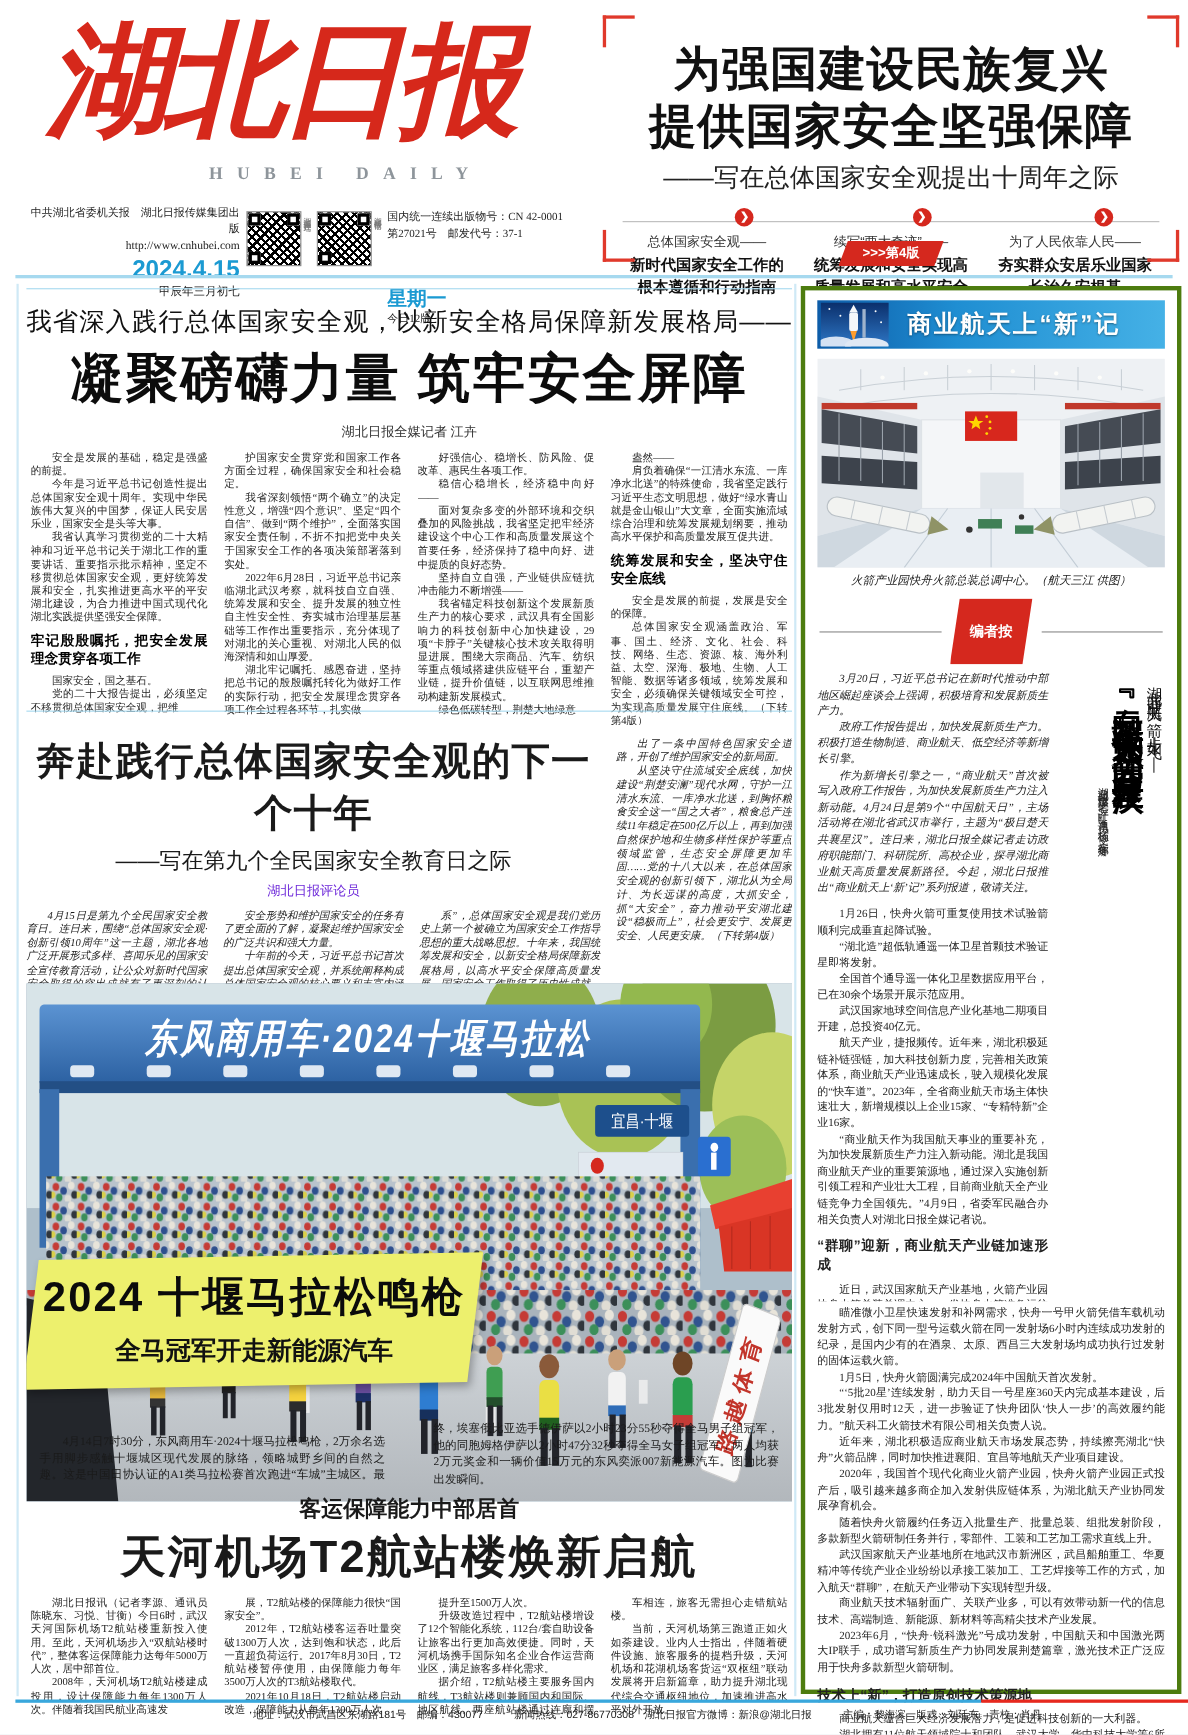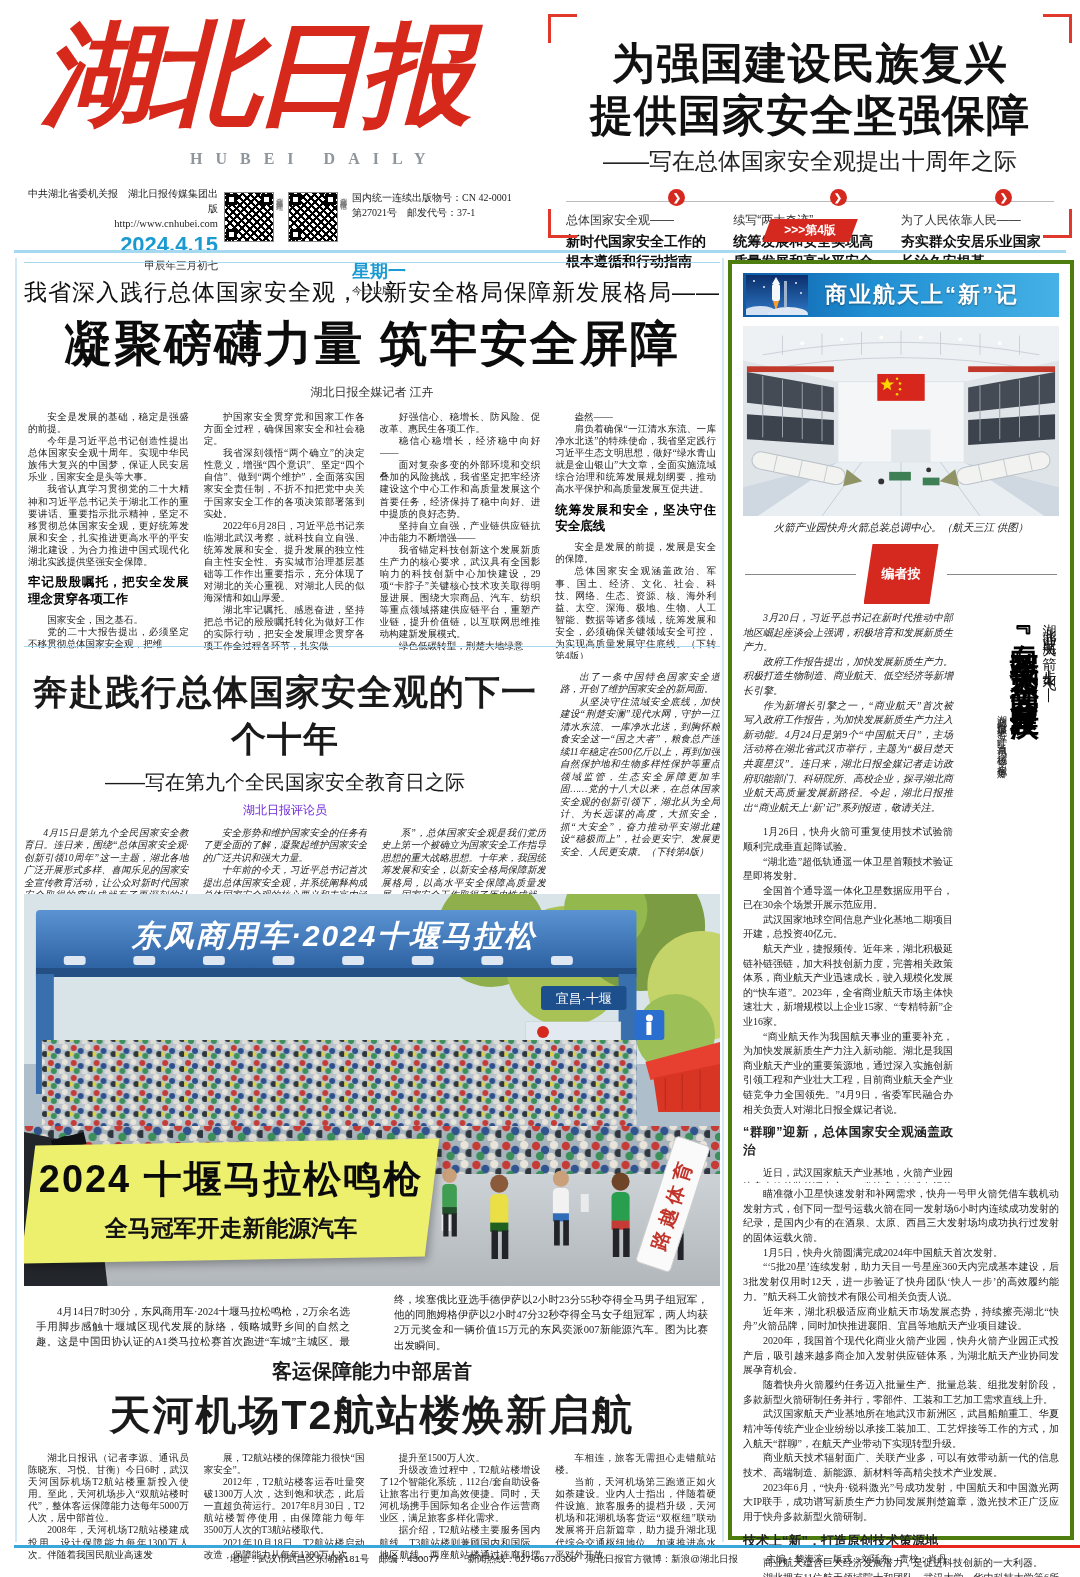--- a/index.html
+++ b/index.html
@@ -31,21 +31,21 @@
   .cb2{right:0;top:0;border-right-width:3px;border-top-width:3px;}
   .cb3{left:0;bottom:0;border-left-width:3px;border-bottom-width:3px;}
   .cb4{right:0;bottom:0;border-right-width:3px;border-bottom-width:3px;}
   .tb-h{font-family:"Liberation Sans",sans-serif;font-weight:900;font-size:43px;line-height:1.2;
         text-align:center;letter-spacing:1px;color:#111;}
   .tb-sub{font-family:"Liberation Sans",sans-serif;font-size:23px;text-align:center;margin-top:5px;color:#222;}
   .tb-div{position:relative;height:16px;margin-top:8px;border-bottom:1px solid #bbb;}
   .tb-dot{position:absolute;top:4px;width:17px;height:17px;border-radius:50%;background:#d5281e;color:#fff;
           font-family:"Liberation Sans",sans-serif;font-size:10px;font-weight:700;text-align:center;line-height:17px;}
   .tb-items{display:flex;gap:14px;margin-top:10px;}
-  .tb-item{flex:1;}
+  .tb-item{flex:1;text-align:center;}
   .tb-tag{font-family:"Liberation Sans",sans-serif;font-size:12px;color:#333;margin-bottom:3px;}
   .tb-txt{font-weight:700;font-size:14px;line-height:1.45;color:#111;}
   .tb-ribbon{position:absolute;left:50%;bottom:-4px;transform:translateX(-50%);background:#d5281e;color:#fff;
           font-family:"Liberation Sans",sans-serif;font-weight:700;font-size:12px;padding:3px 22px;
           clip-path:polygon(9% 0,100% 0,91% 100%,0 100%);}
   .hr-blue{position:absolute;left:14px;top:250px;width:1052px;height:3px;background:#a6d9ef;}
   .vline-l{position:absolute;left:15px;top:258px;width:2px;height:1284px;background:#cfe9f6;}
   .vline-m{position:absolute;left:722px;top:258px;width:2px;height:1284px;background:#cfe9f6;}
   
   .lead{position:absolute;left:24px;top:262px;width:696px;height:382px;border-top:1px solid #a6d9ef;padding-top:14px;box-sizing:border-box;}
@@ -63,21 +63,21 @@
   .comm-inner{display:flex;height:100%;}
   .comm-left{width:522px;}
   .comm-h{font-family:"Liberation Sans",sans-serif;font-weight:900;font-size:35px;text-align:center;padding-top:22px;letter-spacing:1px;}
   .comm-sub{font-family:"Liberation Sans",sans-serif;font-size:20px;text-align:center;margin-top:6px;}
   .comm-by{font-size:12px;text-align:center;margin:6px 0 8px;color:#6d28d9;}
   .comm-cols{display:flex;gap:14px;}
   .comm-col{flex:1;height:100px;overflow:hidden;font-size:9.6px;font-style:italic;line-height:1.3;text-align:justify;}
   .comm-col p,.comm-rcol p{margin:0;text-indent:2em;}
   .comm-rcol{flex:1;padding:24px 0 0 14px;font-size:9.6px;font-style:italic;line-height:1.3;height:212px;overflow:hidden;text-align:justify;}
   
-  .marathon{position:absolute;left:24px;top:894px;width:696px;height:392px;overflow:hidden;background:#aebfcb;}
+  .marathon{position:absolute;left:24px;top:894px;width:696px;height:471px;overflow:hidden;background:#aebfcb;}
   .marathon svg{position:absolute;left:0;top:0;width:100%;height:100%;}
   .ybox{position:absolute;left:4px;top:248px;width:404px;height:118px;background:#edf06d;
         transform:skew(-7deg,-1deg);box-shadow:3px 4px 8px rgba(0,0,0,.3);}
   .ybox-in{transform:skew(7deg,1deg);text-align:center;padding-top:12px;}
   .yb-title{font-family:"Liberation Sans",sans-serif;font-weight:900;font-size:38px;letter-spacing:2px;color:#0b0b0b;}
   .yb-sub{font-family:"Liberation Sans",sans-serif;font-weight:700;font-size:23px;margin-top:8px;color:#111;}
   
   .capt{position:absolute;left:24px;top:1292px;width:696px;height:62px;column-count:2;column-gap:20px;
         font-size:10.5px;line-height:1.45;text-align:justify;}
   .capt p{margin:12px;text-indent:2em;}
@@ -570,21 +570,21 @@
             <p>作为新增长引擎之一，“商业航天”首次被写入政府工作报告，为加快发展新质生产力注入新动能。4月24日是第9个“中国航天日”，主场活动将在湖北省武汉市举行，主题为“极目楚天 共襄星汉”。连日来，湖北日报全媒记者走访政府职能部门、科研院所、高校企业，探寻湖北商业航天高质量发展新路径。今起，湖北日报推出“商业航天上‘新’记”系列报道，敬请关注。</p>
           </div>
         <div class="gap"></div>
         <div>
             <p>1月26日，快舟火箭可重复使用技术试验箭顺利完成垂直起降试验。</p>
             <p>“湖北造”超低轨通遥一体卫星首颗技术验证星即将发射。</p>
             <p>全国首个通导遥一体化卫星数据应用平台，已在30余个场景开展示范应用。</p>
             <p>武汉国家地球空间信息产业化基地二期项目开建，总投资40亿元。</p>
             <p>航天产业，捷报频传。近年来，湖北积极延链补链强链，加大科技创新力度，完善相关政策体系，商业航天产业迅速成长，驶入规模化发展的“快车道”。2023年，全省商业航天市场主体快速壮大，新增规模以上企业15家、“专精特新”企业16家。</p>
             <p>“商业航天作为我国航天事业的重要补充，为加快发展新质生产力注入新动能。湖北是我国商业航天产业的重要策源地，通过深入实施创新引领工程和产业壮大工程，目前商业航天全产业链竞争力全国领先。”4月9日，省委军民融合办相关负责人对湖北日报全媒记者说。</p>
-            <p class="sub-h">“群聊”迎新，总体国家安全观涵盖政治</p>
+            <p class="sub-h">“群聊”迎新，商业航天产业链加速形成</p>
             <p>近日，武汉国家航天产业基地，火箭产业园快舟火箭总装总调中心，一发快舟火箭准备运往发射场。</p>
           </div>
       </div>
       <div class="sb-right">
         <div class="v-kick">湖北商业航天“箭”步如飞——</div>
         <div class="v-head">『向云端』竞逐太空  问苍穹共襄星汉</div>
         <div class="v-by">湖北日报全媒记者 许旷  通讯员 杨德义 崔冬娜</div>
       </div>
     </div>
 

